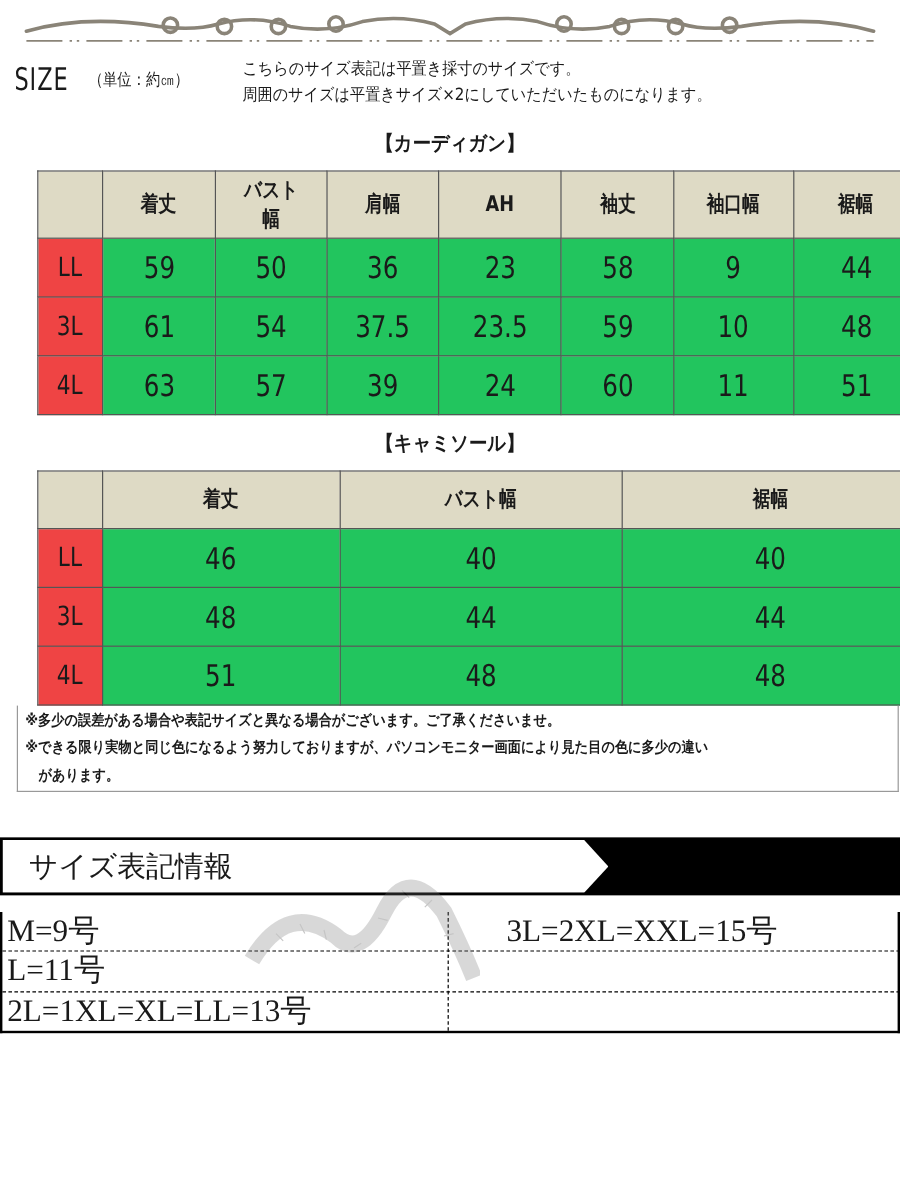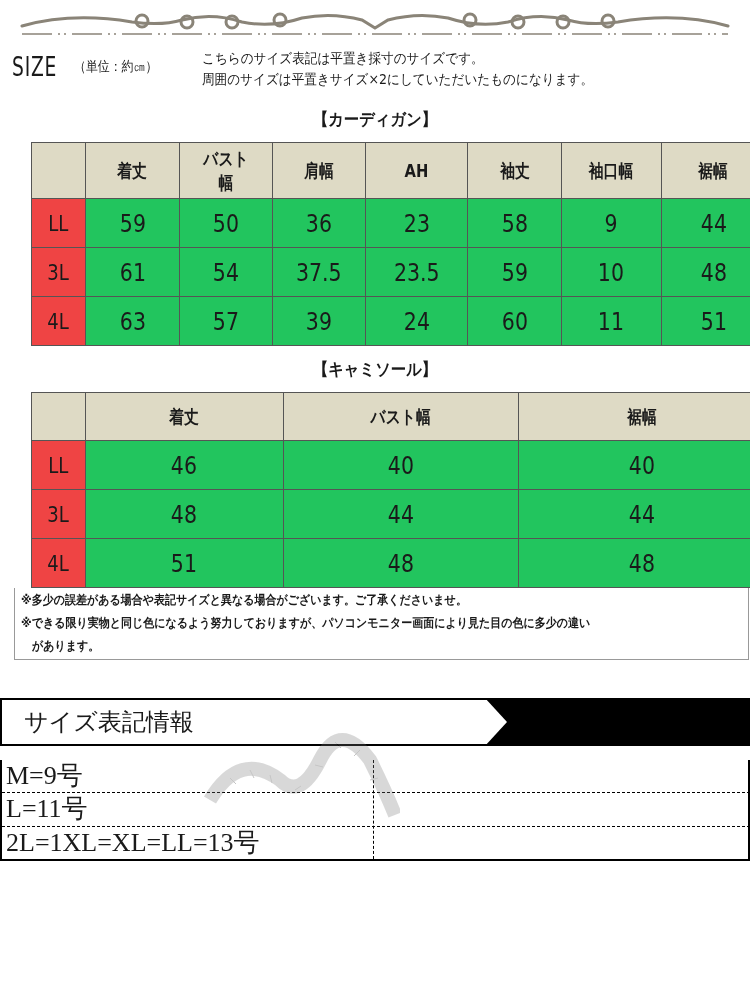--- a/index.html
+++ b/index.html
@@ -142,20 +142,21 @@
     <div class="white"></div>
     <div class="title">サイズ表記情報</div>
   </div>
   <div class="info-grid">
     <div class="hline" style="top:32px;"></div>
     <div class="hline" style="top:66px;"></div>
     <div class="vline"></div>
     <div class="cell" style="left:4px; top:0px;">M=9号</div>
     <div class="cell" style="left:4px; top:33px;">L=11号</div>
     <div class="cell" style="left:4px; top:67px;">2L=1XL=XL=LL=13号</div>
+    <div class="cell" style="left:420px; top:0px;">3L=2XL=XXL=15号</div>
   </div>
 </div>
 
 <svg class="tape" viewBox="0 0 200 110">
   <g fill="none" stroke="#777" stroke-width="14">
     <path d="M10 80 Q40 30 80 60 Q100 80 120 40 Q140 0 170 40 Q185 70 195 95"></path>
   </g>
   <g stroke="#333" stroke-width="1">
     <path d="M30 58 l6 6 M50 50 l4 8 M70 55 l2 8 M95 70 l6 -4 M115 45 l8 2 M135 22 l6 6 M160 30 l-6 6 M178 58 l-8 2"></path>
   </g>

